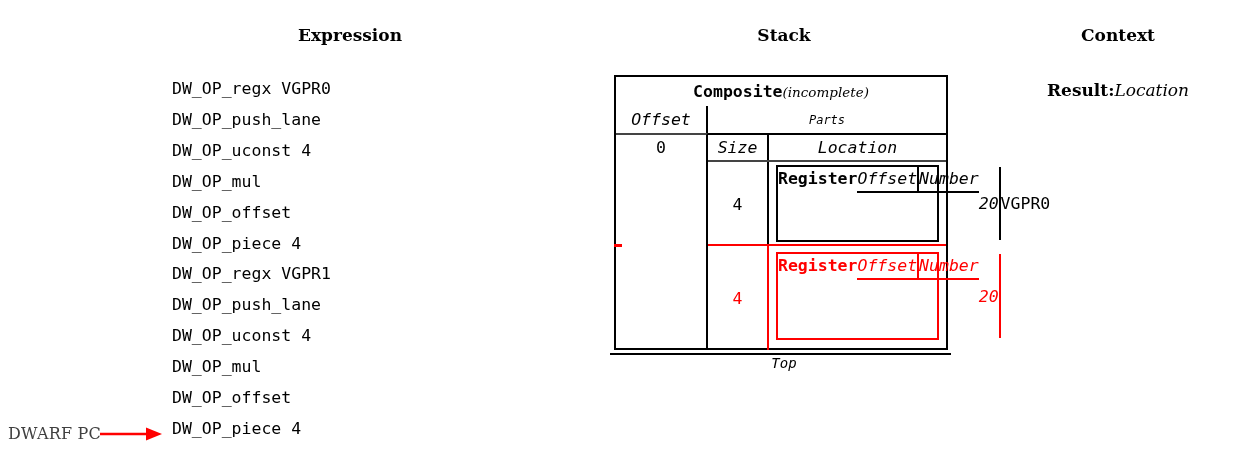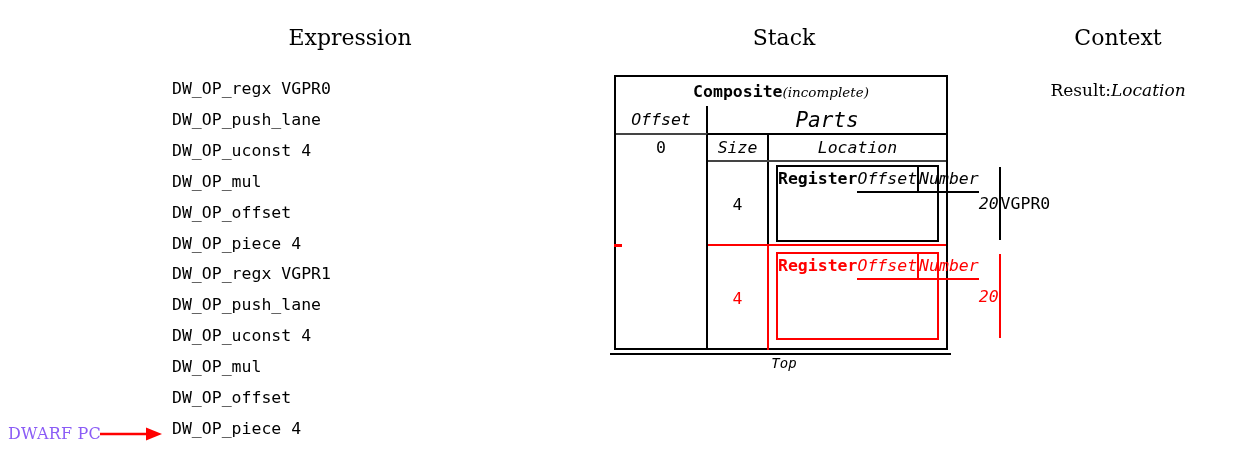--- a/index.html
+++ b/index.html
@@ -11,22 +11,22 @@
     width: 1241px;
     height: 468px;
     position: relative;
     font-family: "DejaVu Serif", serif;
     color: #000000;
     overflow: hidden;
   }
   .col-head {
     position: absolute;
     font-family: "DejaVu Serif", serif;
-    font-weight: normal;
-    font-size: 22px;
+    font-weight: bold;
+    font-size: 17px;
     white-space: nowrap;
     transform: translateX(-50%);
   }
   #head-expression { left: 350px; top: 25px; }
   #head-stack      { left: 784px; top: 25px; }
   #head-context    { left: 1118px; top: 25px; }
 
   
   #expression-list {
     position: absolute;
@@ -38,21 +38,21 @@
   }
   #expression-list .expr-line { white-space: pre; }
 
   
   #dwarf-pc-marker {
     position: absolute;
     left: 8px;
     top: 424px;
     display: flex;
     align-items: center;
-    color: #8b5cf6;
+    color: #404040;
   }
   #dwarf-pc-label {
     font-family: "DejaVu Serif", serif;
     font-size: 16px;
     white-space: nowrap;
     letter-spacing: 0.2px;
   }
   #dwarf-pc-arrow { display: block; margin-left: -1px; }
 
   
@@ -100,21 +100,21 @@
   }
   
   #offset-body {
     left: 0; top: 83px; width: 92px; height: 188px;
     border-right: 2px solid #000000;
   }
 
   
   #parts-header {
     left: 92px; top: 29px; width: 238px; height: 27px;
-    font-size: 21px;
+    font-size: 12px;
   }
   
   #size-header {
     left: 92px; top: 56px; width: 61px; height: 27px;
     font-size: 16.5px;
     border-top: 2px solid #000000;
     border-right: 2px solid #000000;
   }
   
   #location-header {
@@ -216,21 +216,21 @@
   
   #context-panel {
     position: absolute;
     left: 1118px; top: 78px;
     transform: translateX(-50%);
     text-align: center;
     white-space: nowrap;
     font-size: 17px;
     line-height: 25px;
   }
-  #context-panel .key { font-weight: normal; }
+  #context-panel .key { font-weight: bold; }
   #context-panel .val { font-style: italic; }
 </style>
 </head>
 <body>
 
 <div class="col-head" id="head-expression">Expression</div>
 <div class="col-head" id="head-stack">Stack</div>
 <div class="col-head" id="head-context">Context</div>
 
 <div id="expression-list">

